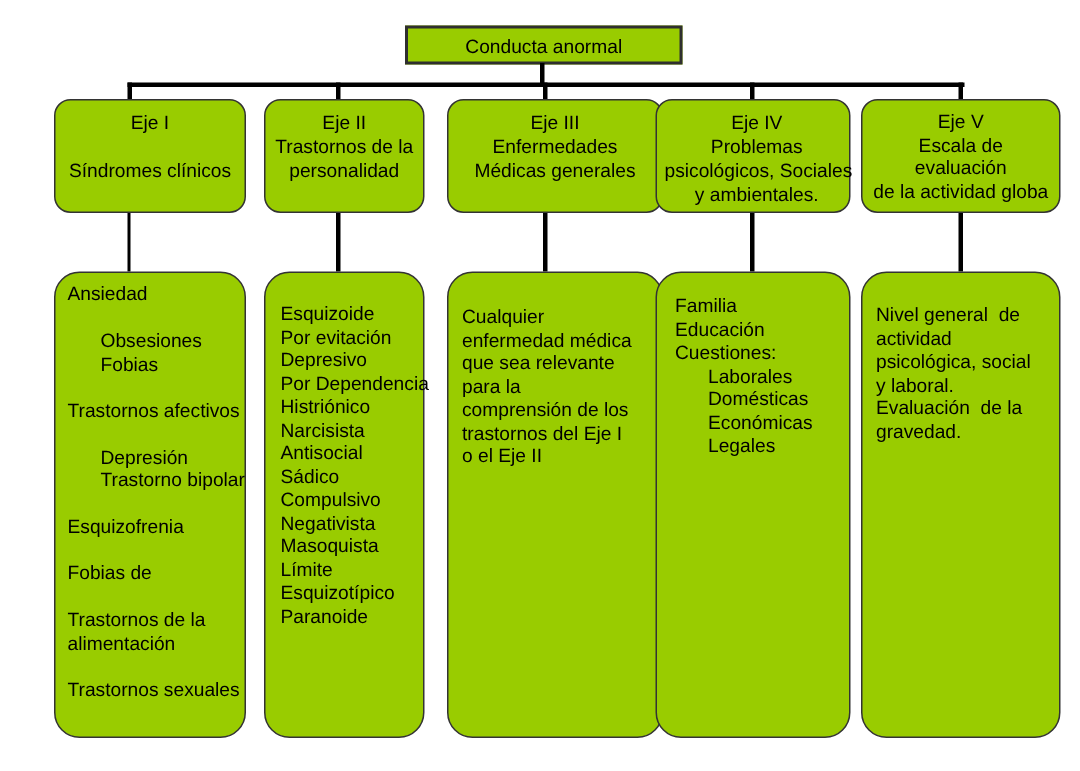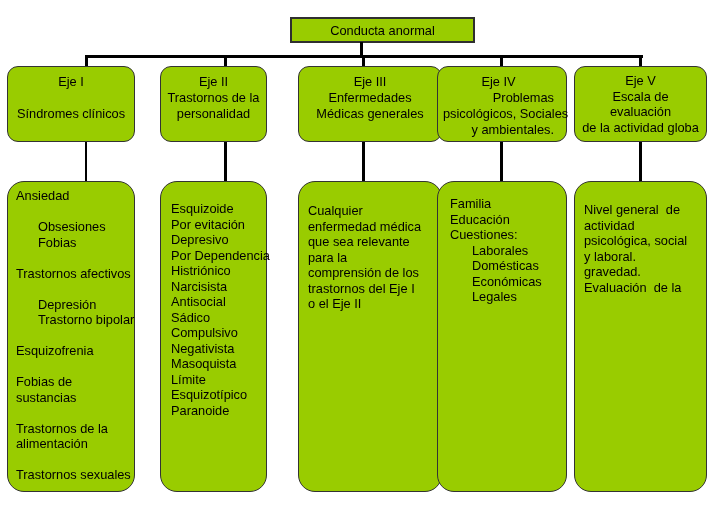--- a/index.html
+++ b/index.html
@@ -8,21 +8,20 @@
     font-family:"Liberation Sans","DejaVu Sans",sans-serif;color:#000;
   }
   *{box-sizing:border-box;}
 
   
   .topbox{
     position:absolute;left:270px;top:17px;width:185px;height:26px;
     background:#99cc00;border:2px solid #2f2f2f;
     display:flex;align-items:center;justify-content:center;
     font-size:12.8px;
-    margin-left:20px;
   }
 
   
   .line{position:absolute;background:#000;}
   .stub{left:360px;top:42px;width:3px;height:14px;}
   .hbar{left:85px;top:55px;width:558px;height:3px;}
   .drop{top:55px;width:3px;height:12px;}
   .drop.d1{left:85px}.drop.d2{left:224px}.drop.d3{left:362px}.drop.d4{left:500px}.drop.d5{left:639px}
   .join{top:141px;height:40px;width:3px;}
   .join.d1{left:85px;width:2px;}
@@ -33,38 +32,38 @@
     position:absolute;top:66px;height:76px;background:#99cc00;
     border:1.5px solid #333;border-radius:11px;
     font-size:12.8px;line-height:16px;padding-top:7px;text-align:center;
     overflow:visible;
   }
   .bdy{
     position:absolute;top:181px;height:311px;background:#99cc00;
     border:1.5px solid #333;border-radius:17px;
     font-size:12.8px;line-height:15.5px;text-align:left;
   }
-  .c1{left:7px;width:128px}
-  .c2{left:160px;width:107px}
+  .c1{left:36px;width:128px}
+  .c2{left:176px;width:107px}
   .c3{left:298px;width:144px}
   .c4{left:437px;width:130px}
   .c5{left:574px;width:133px}
 
   .bdy.c1{padding:6px 2px 0 8px}
   .bdy.c2{padding:19px 2px 0 10px}
   .bdy.c3{padding:21px 2px 0 9px}
   .bdy.c4{padding:14px 2px 0 12px}
   .bdy.c5{padding:20px 2px 0 9px}
 
-  .hdr.c4{padding-left:5px;padding-right:12px;}
+  .hdr.c4{padding-left:5px;padding-right:0;}
   .hdr.c5{padding-top:6px;line-height:15.5px;text-align:center;}
 
   .ln{white-space:pre;min-height:1em;}
   .ln.ind{padding-left:22px;}
-  .ln.left{text-align:right;}
+  .ln.left{text-align:center;}
   .ln.wide{margin:0 -9px;}
   .sq{
     text-decoration-style:wavy;
     text-decoration-color:#2e7d32;
     text-decoration-thickness:1px;
     text-underline-offset:2px;
   }
 </style>
 </head>
 <body>
@@ -123,21 +122,20 @@
       <div class="ln ind">Fobias</div>
       <div class="ln">&nbsp;</div>
       <div class="ln">Trastornos afectivos</div>
       <div class="ln">&nbsp;</div>
       <div class="ln ind">Depresión</div>
       <div class="ln ind">Trastorno bipolar</div>
       <div class="ln">&nbsp;</div>
       <div class="ln">Esquizofrenia</div>
       <div class="ln">&nbsp;</div>
       <div class="ln">Fobias de</div>
-      <div class="ln">sustancias</div>
       <div class="ln">&nbsp;</div>
       <div class="ln">Trastornos de la</div>
       <div class="ln"><span class="sq">alimentación</span></div>
       <div class="ln">&nbsp;</div>
       <div class="ln">Trastornos sexuales</div>
     </div>
   <div class="bdy c2">
       <div class="ln">Esquizoide</div>
       <div class="ln">Por evitación</div>
       <div class="ln">Depresivo</div>
@@ -169,17 +167,17 @@
       <div class="ln ind">Laborales</div>
       <div class="ln ind">Domésticas</div>
       <div class="ln ind">Económicas</div>
       <div class="ln ind">Legales</div>
     </div>
   <div class="bdy c5">
       <div class="ln">Nivel general  de</div>
       <div class="ln">actividad</div>
       <div class="ln">psicológica, social</div>
       <div class="ln"><span class="sq">y</span> laboral.</div>
+      <div class="ln">Evaluación  de la</div>
       <div class="ln">gravedad.</div>
-      <div class="ln">Evaluación  de la</div>
     </div>
 
 </div>
 
 </body></html>

